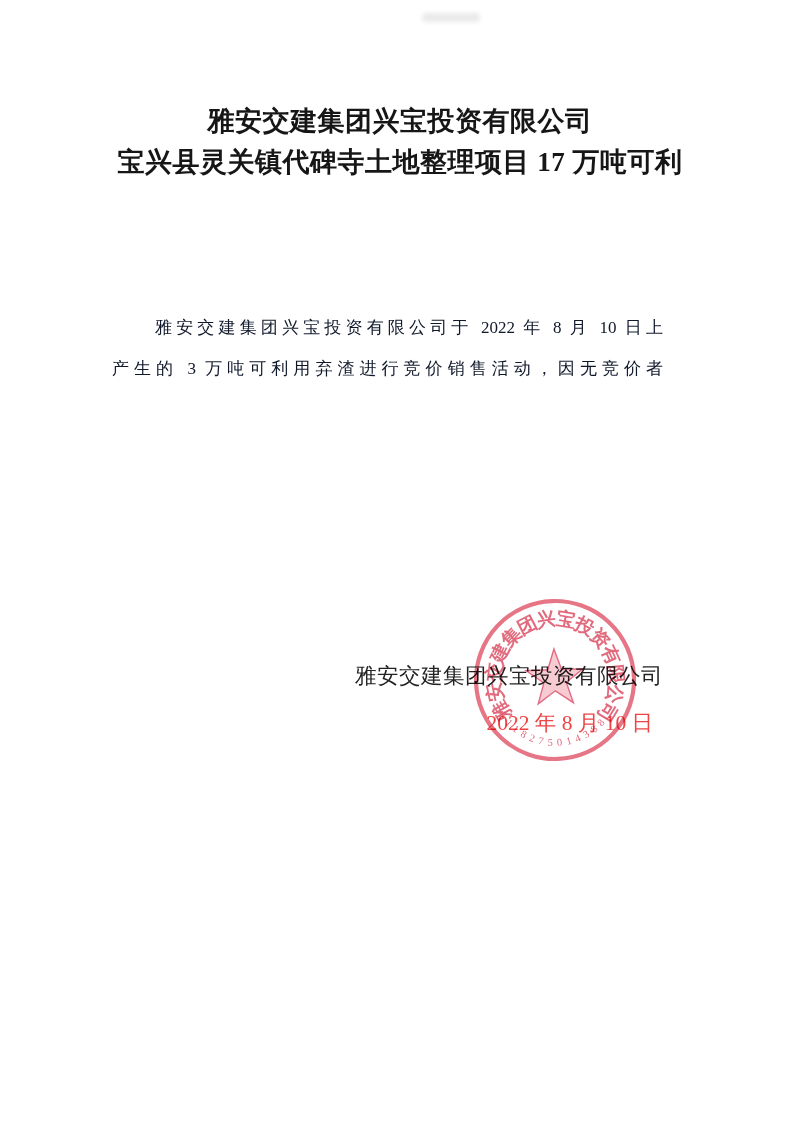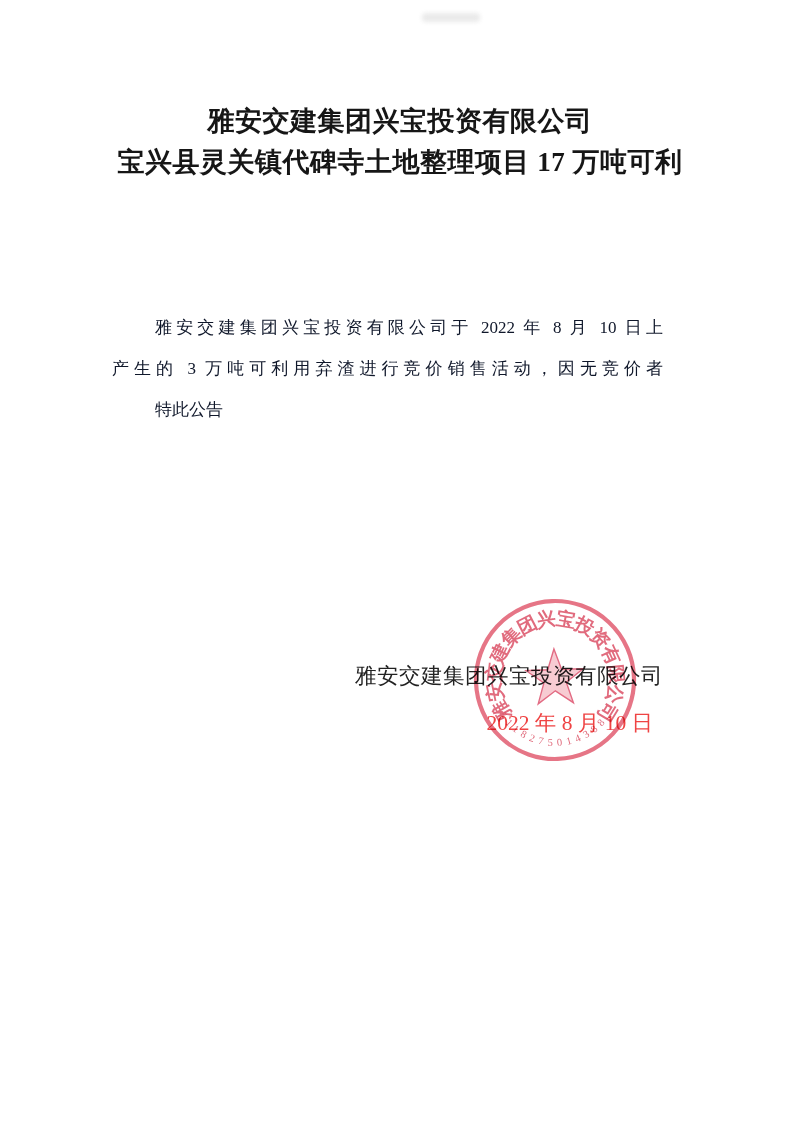--- a/index.html
+++ b/index.html
@@ -62,21 +62,20 @@
   <div class="smudge"></div>
 
   <div class="title">
     <div>雅安交建集团兴宝投资有限公司</div>
     <div>宝兴县灵关镇代碑寺土地整理项目 17 万吨可利</div>
   </div>
 
   <div class="body-text">
     <div class="ln just ind">雅安交建集团兴宝投资有限公司于 2022 年 8 月 10 日上</div>
     <div class="ln just">产生的 3 万吨可利用弃渣进行竞价销售活动，因无竞价者</div>
-    <div class="ln ind">特此公告</div>
   </div>
 
   <div class="sig-company">雅安交建集团兴宝投资有限公司</div>
   <div class="sig-date">2022 年 8 月 10 日</div>
 
   <svg class="seal" viewBox="0 0 166 166" xmlns="http://www.w3.org/2000/svg">
     <defs>
       <path id="sealArcPath" d="M 39.4,116.5 A 55,55 0 1 1 126.6,116.5" fill="none"></path>
       <path id="sealNumPath" d="M 23.7,111.9 A 66,66 0 0 0 142.3,111.9" fill="none"></path>
     </defs>

